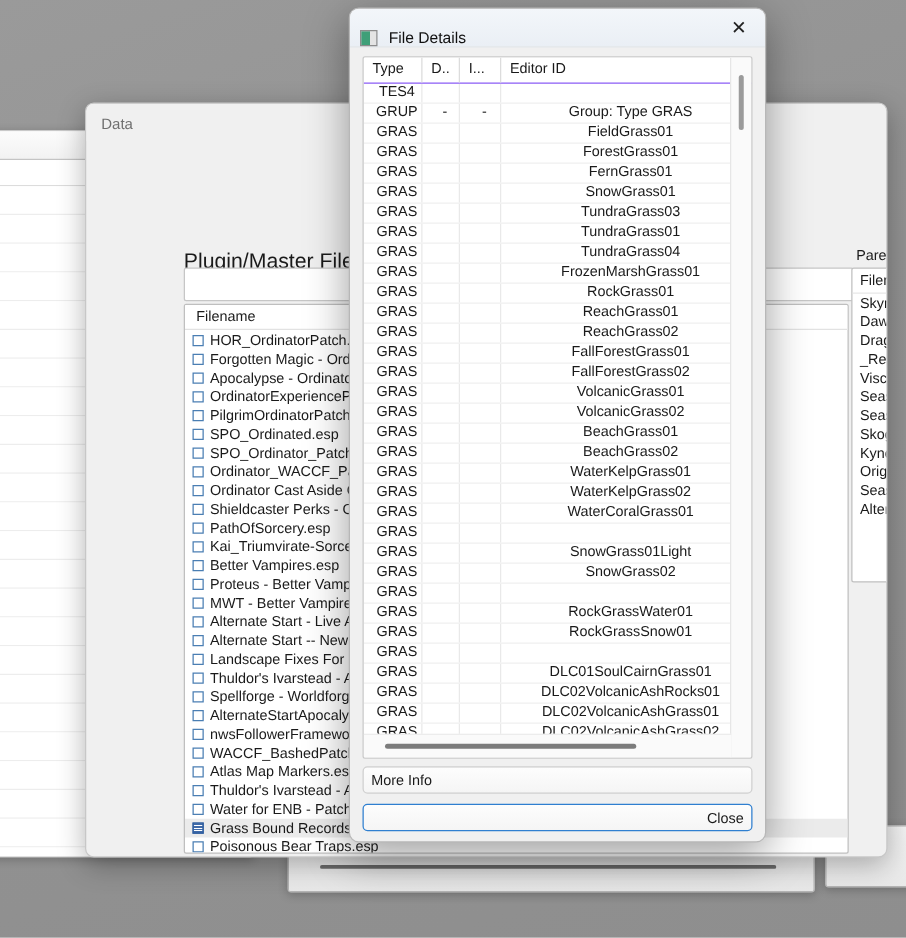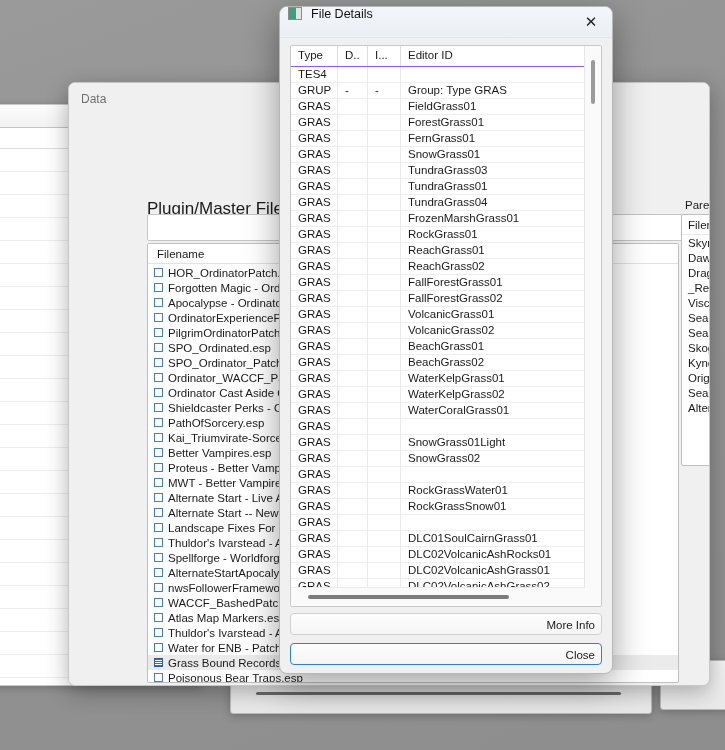--- a/index.html
+++ b/index.html
@@ -241,21 +241,21 @@
     background: #f0f0f0;
     border: 1px solid #b7b7b7;
     border-radius: 8px;
     box-shadow: 0 10px 34px rgba(0,0,0,0.38);
     overflow: hidden;
   }
   .fd-titlebar {
     height: 30px;
     background: linear-gradient(#f3f6fa, #eaeff5);
     display: flex;
-    align-items: flex-start;
+    align-items: flex-end;
     padding-left: 8px;
     position: relative;
     border-bottom: 1px solid #e2e6ea;
   }
   .fd-icon {
     width: 14px;
     height: 13px;
     border: 1px solid #8c8c8c;
     background: linear-gradient(90deg, #3f9f78 0 55%, #e4e4e4 55% 100%);
     margin-right: 9px;
@@ -308,20 +308,21 @@
   }
   .grid-rows {
     position: relative;
     height: 522px;
     overflow: hidden;
   }
   .grid-row {
     display: flex;
     height: 15px;
     border-bottom: 1px solid #efefef;
+    text-align: center;
   }
   .grid-row > div {
     font-size: 11.5px;
     padding-left: 7px;
     box-sizing: border-box;
     border-right: 1px solid #e9e9e9;
     white-space: nowrap;
     overflow: hidden;
     line-height: 14px;
   }
@@ -375,21 +376,21 @@
   }
   .btn-moreinfo {
     width: 100%;
     height: 22px;
     line-height: 20px;
     margin-bottom: 8px;
     background: linear-gradient(#fdfdfd, #f5f5f5);
     border: 1px solid #d0d0d0;
     border-radius: 4px;
     font-size: 11.5px;
-    text-align: right;
+    text-align: left;
     box-sizing: border-box;
     font-family: "Liberation Sans", sans-serif;
     color: #1a1a1a;
     margin-top: 31px;
   }
   .btn-close-dialog {
     width: 100%;
     height: 22px;
     line-height: 20px;
     background: linear-gradient(#fdfdfd, #f5f5f5);

